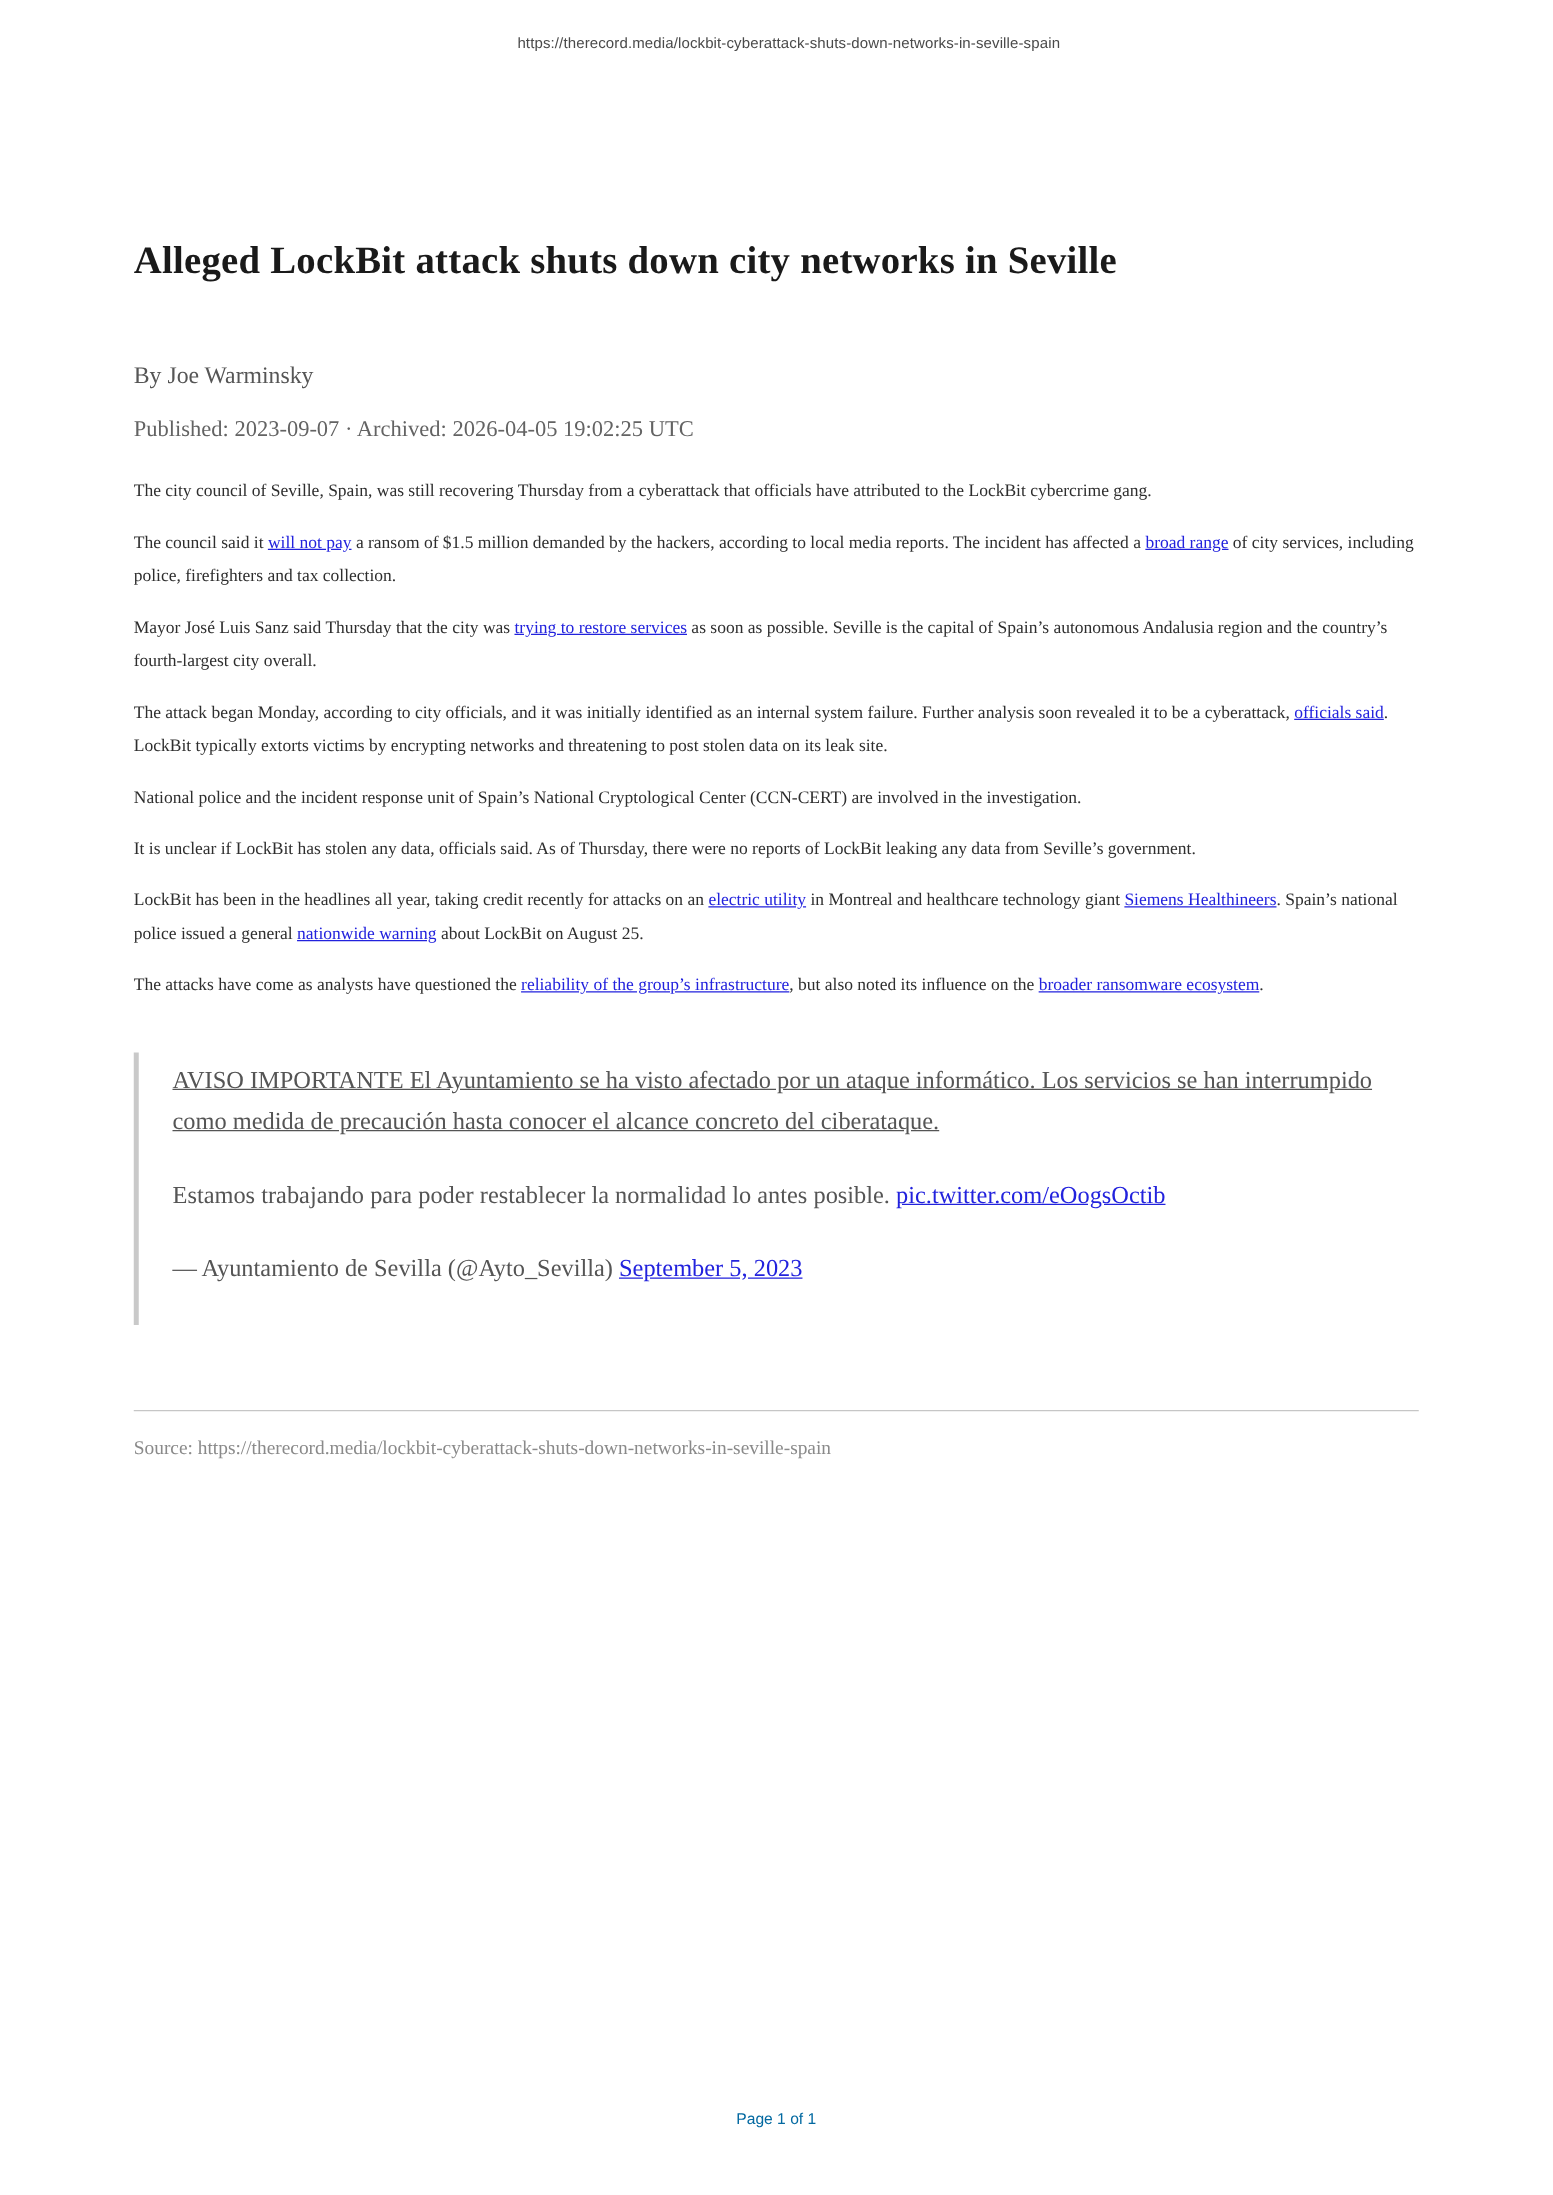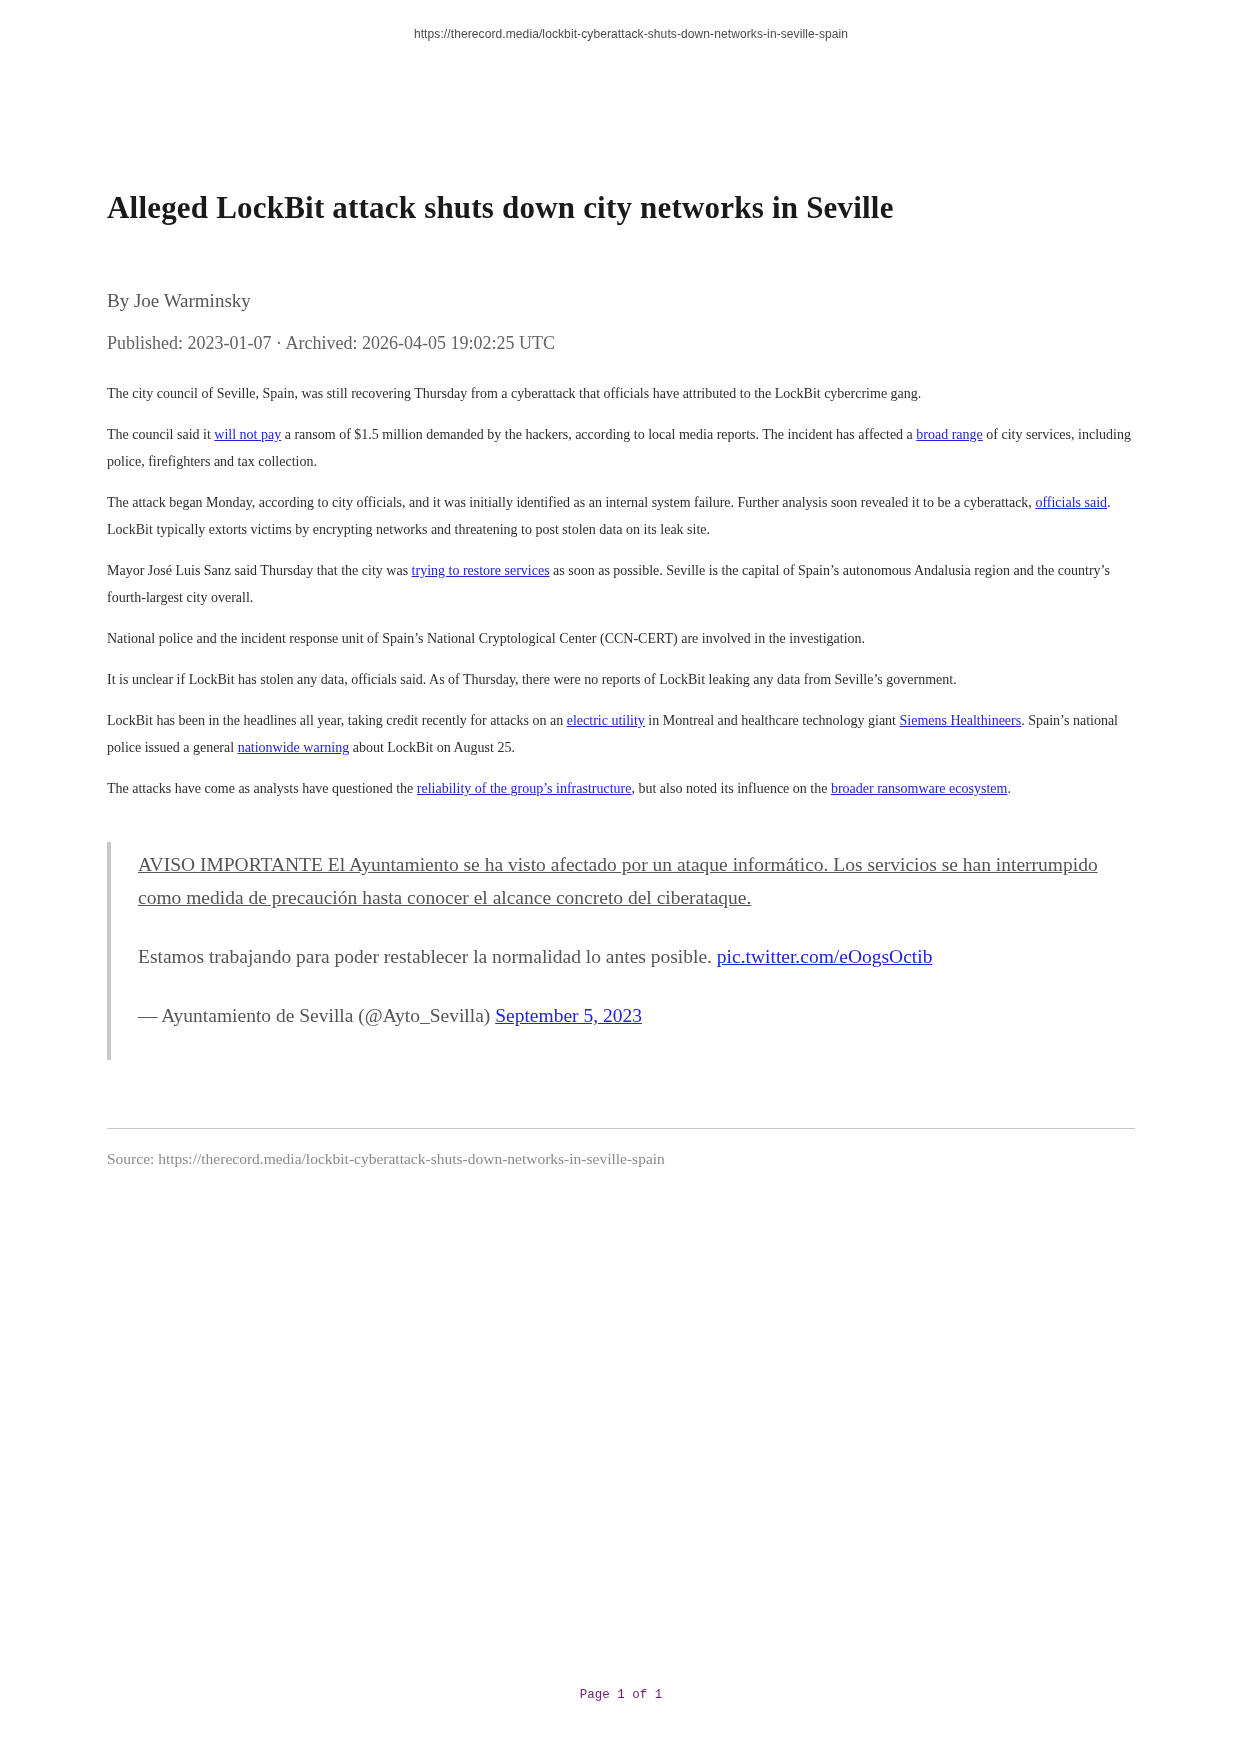--- a/index.html
+++ b/index.html
@@ -82,54 +82,54 @@
     font-size: 15.5px;
     color: #8a8a8a;
     line-height: 1.3;
   }
   .page-footer {
     position: absolute;
     top: 1688px;
     left: 0;
     width: 100%;
     text-align: center;
-    font-family: Liberation Mono, monospace;
+    font-family: Liberation Sans, sans-serif;
     font-size: 12.5px;
-    color: #701a75;
+    color: #0369a1;
   }
 </style>
 </head>
 <body>
 
 <div class="header-url">https://therecord.media/lockbit-cyberattack-shuts-down-networks-in-seville-spain</div>
 
 <div class="page">
 
   <h1 class="title">Alleged LockBit attack shuts down city networks in Seville</h1>
 
   <div class="byline">By Joe Warminsky</div>
 
-  <div class="meta">Published: 2023-01-07 · Archived: 2026-04-05 19:02:25 UTC</div>
+  <div class="meta">Published: 2023-09-07 · Archived: 2026-04-05 19:02:25 UTC</div>
 
   <div class="body-text">
 
     <p class="para">
       <span>The city council of Seville, Spain, was still recovering Thursday from a cyberattack that officials have attributed to the LockBit cybercrime gang.</span>
     </p>
 
     <p class="para">
       <span>The council said it </span><a class="link">will not pay</a><span> a ransom of $1.5 million demanded by the hackers, according to local media reports. The incident has affected a </span><a class="link">broad range</a><span> of city services, including police, firefighters and tax collection.</span>
     </p>
 
     <p class="para">
-      <span>The attack began Monday, according to city officials, and it was initially identified as an internal system failure. Further analysis soon revealed it to be a cyberattack, </span><a class="link">officials said</a><span>. LockBit typically extorts victims by encrypting networks and threatening to post stolen data on its leak site.</span>
+      <span>Mayor José Luis Sanz said Thursday that the city was </span><a class="link">trying to restore services</a><span> as soon as possible. Seville is the capital of Spain’s autonomous Andalusia region and the country’s fourth-largest city overall.</span>
     </p>
 
     <p class="para">
-      <span>Mayor José Luis Sanz said Thursday that the city was </span><a class="link">trying to restore services</a><span> as soon as possible. Seville is the capital of Spain’s autonomous Andalusia region and the country’s fourth-largest city overall.</span>
+      <span>The attack began Monday, according to city officials, and it was initially identified as an internal system failure. Further analysis soon revealed it to be a cyberattack, </span><a class="link">officials said</a><span>. LockBit typically extorts victims by encrypting networks and threatening to post stolen data on its leak site.</span>
     </p>
 
     <p class="para">
       <span>National police and the incident response unit of Spain’s National Cryptological Center (CCN-CERT) are involved in the investigation.</span>
     </p>
 
     <p class="para">
       <span>It is unclear if LockBit has stolen any data, officials said. As of Thursday, there were no reports of LockBit leaking any data from Seville’s government.</span>
     </p>
 

